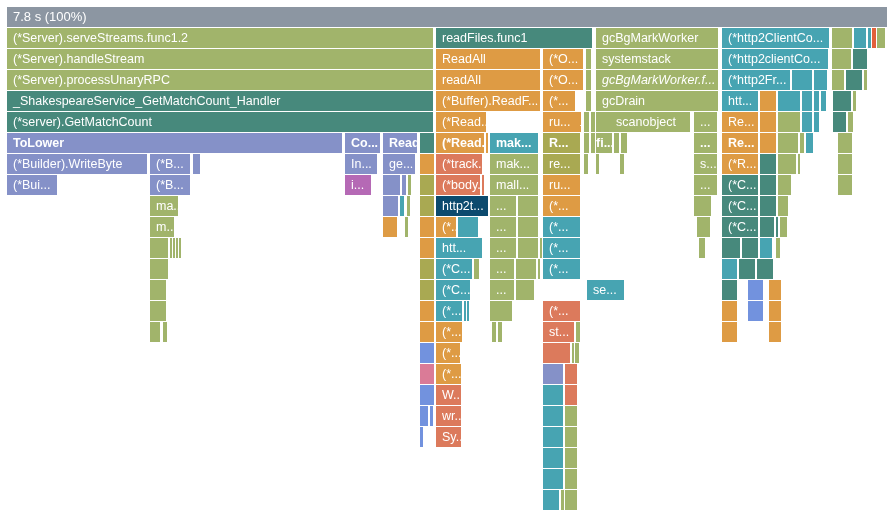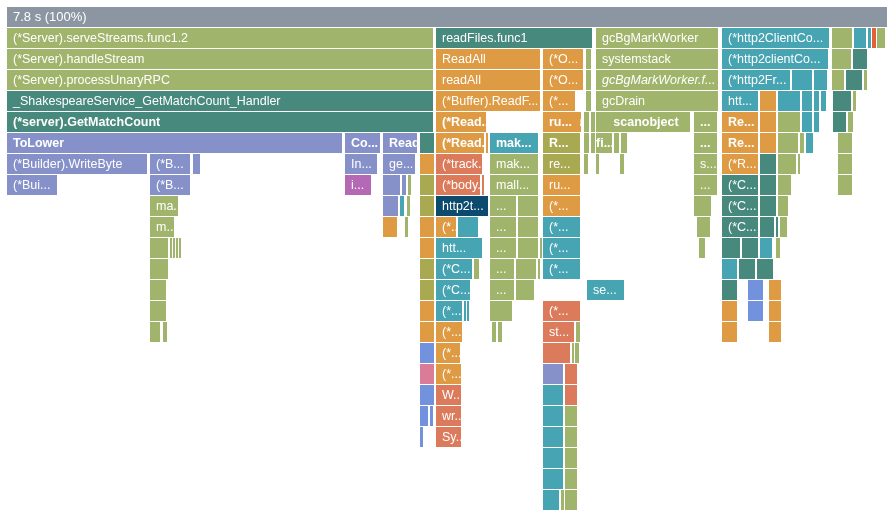--- a/index.html
+++ b/index.html
@@ -77,21 +77,21 @@
       <div class="frame" data-name="frame-bar" title="gcDrain" style="left: 596px; width: 122px; background: rgb(161, 180, 107);">gcDrain</div>
       <div class="frame" data-name="frame-bar" title="htt..." style="left: 722px; width: 36px; background: rgb(71, 164, 178);">htt...</div>
       <div class="frame no-pad" data-name="frame-bar" style="left: 760px; width: 16px; background: rgb(222, 155, 68);"></div>
       <div class="frame" data-name="frame-bar" style="left: 778px; width: 22px; background: rgb(71, 164, 178);"></div>
       <div class="frame no-pad" data-name="frame-bar" style="left: 802px; width: 10px; background: rgb(71, 164, 178);"></div>
       <div class="frame no-pad" data-name="frame-bar" style="left: 814px; width: 5px; background: rgb(71, 164, 178);"></div>
       <div class="frame no-pad" data-name="frame-bar" style="left: 821px; width: 5px; background: rgb(71, 164, 178);"></div>
       <div class="frame" data-name="frame-bar" style="left: 833px; width: 18px; background: rgb(71, 137, 124);"></div>
       <div class="frame no-pad" data-name="frame-bar" style="left: 853px; width: 3px; background: rgb(161, 180, 107);"></div>
     </div>
-    <div class="fg-row" data-name="flame-row-5" style="top: 112px; font-weight: bold;">
+    <div class="fg-row" data-name="flame-row-5" style="top: 112px;">
       <div class="frame" data-name="frame-bar" title="(*server).GetMatchCount" style="left: 7px; width: 426px; background: rgb(71, 137, 124);">(*server).GetMatchCount</div>
       <div class="frame" data-name="frame-bar" title="(*Read..." style="left: 436px; width: 50px; background: rgb(222, 155, 68);">(*Read...</div>
       <div class="frame" data-name="frame-bar" title="(*Buf..." style="left: 518px; width: 27px; background: rgb(222, 155, 68); margin-left: 36px;">(*Buf...</div>
       <div class="frame" data-name="frame-bar" title="ru..." style="left: 543px; width: 37px; background: rgb(222, 155, 68);">ru...</div>
       <div class="frame no-pad" data-name="frame-bar" style="left: 584px; width: 5px; background: rgb(161, 180, 107);"></div>
       <div class="frame no-pad" data-name="frame-bar" style="left: 591px; width: 4px; background: rgb(161, 180, 107);"></div>
       <div class="frame" data-name="frame-bar" title="scanobject" style="left: 596px; width: 94px; background: rgb(161, 180, 107); text-align: center;">scanobject</div>
       <div class="frame" data-name="frame-bar" title="..." style="left: 694px; width: 23px; background: rgb(161, 180, 107);">...</div>
       <div class="frame" data-name="frame-bar" title="Re..." style="left: 722px; width: 36px; background: rgb(222, 155, 68);">Re...</div>
       <div class="frame no-pad" data-name="frame-bar" style="left: 760px; width: 16px; background: rgb(222, 155, 68);"></div>

